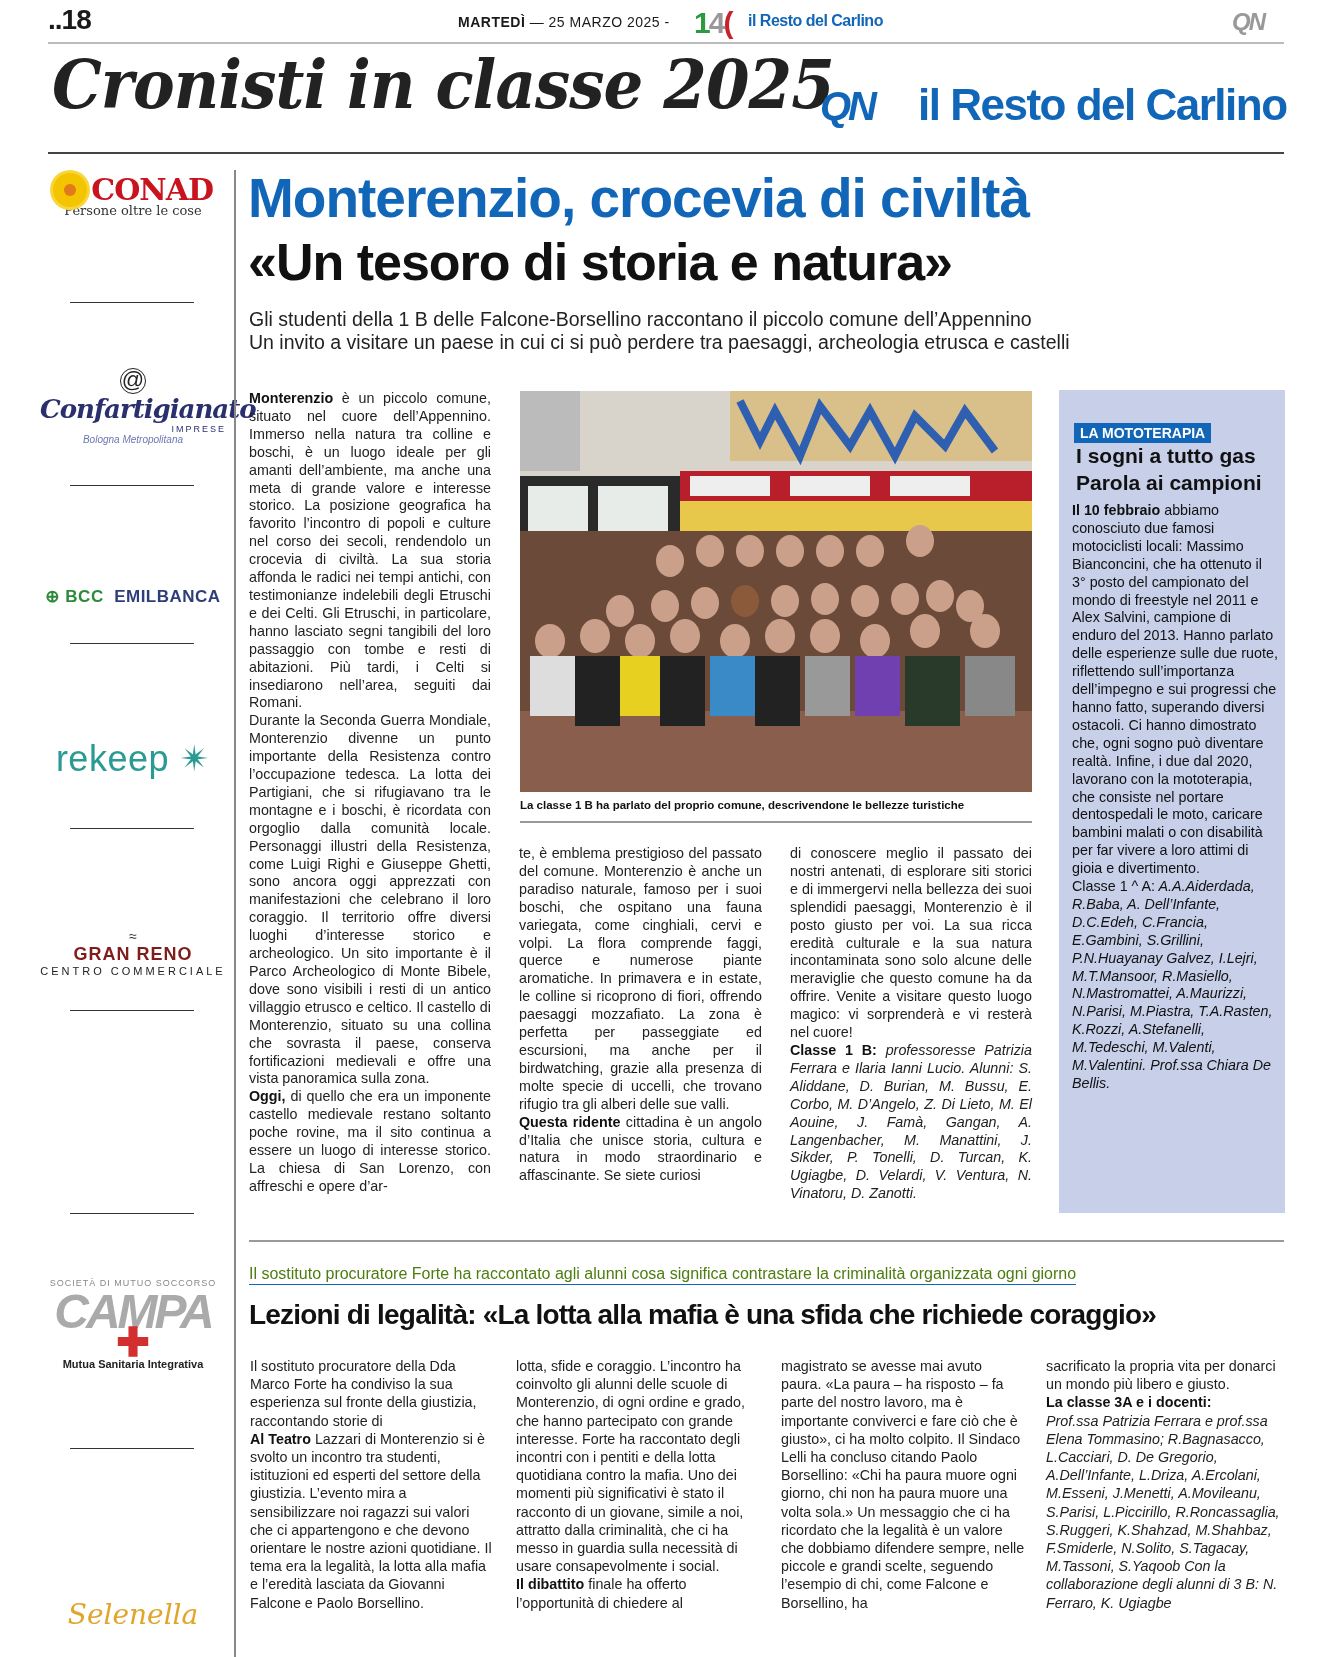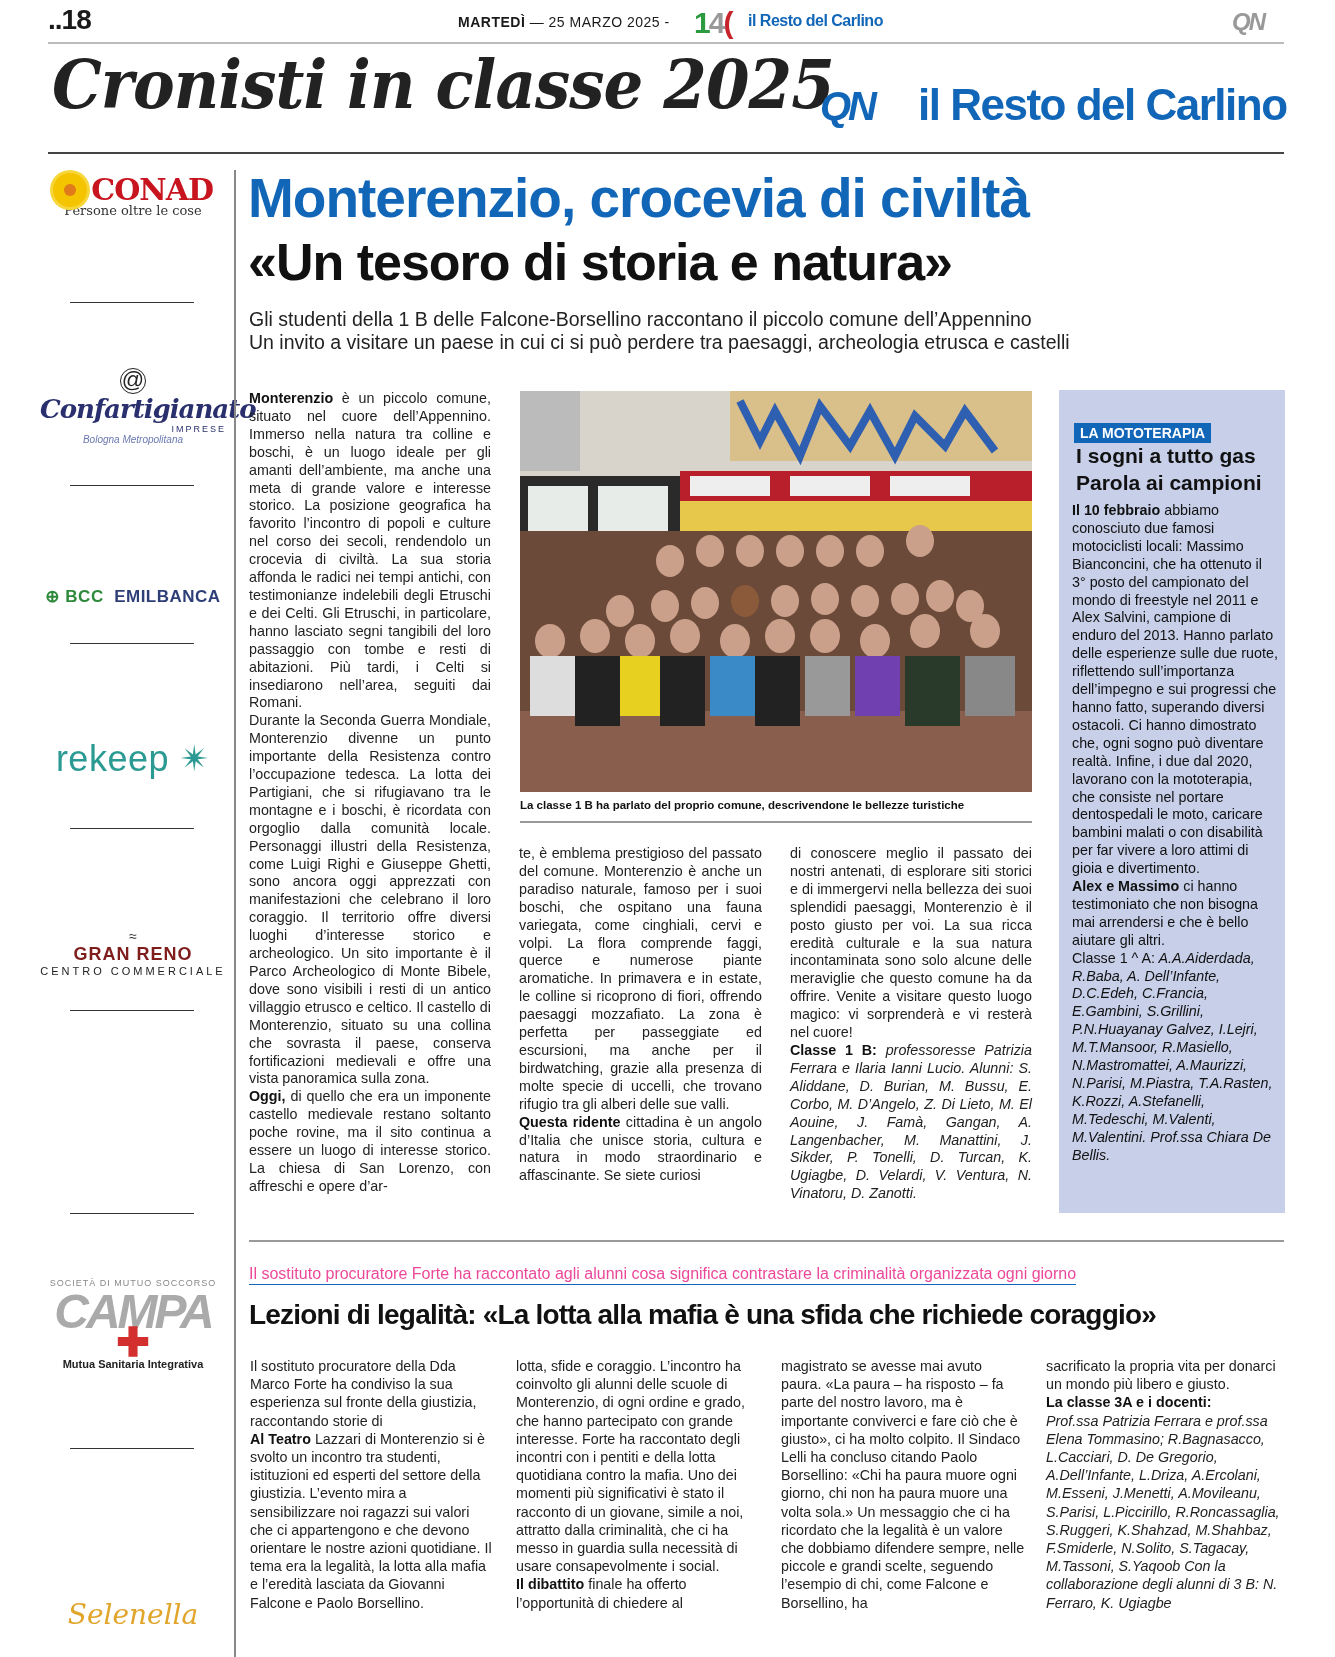--- a/index.html
+++ b/index.html
@@ -71,21 +71,21 @@
   .box { left: 1059px; top: 390px; width: 226px; height: 823px; background: #c7cfe9; }
   .kicker { left: 1074px; top: 407px; background: #1166b8; color: #fff; font-size: 14px; font-weight: bold; padding: 2px 6px; margin-top: 16px; }
   .box-title { left: 1076px; top: 442px; font-size: 21px; line-height: 27px; font-weight: bold; color: #111; }
   .box-body { left: 1072px; top: 502px; width: 206px; font-size: 14.3px; line-height: 17.9px; color: #111; }
   .box-body b { font-weight: bold; }
   .box-body i { font-style: italic; }
 
   .rule3 { left: 249px; top: 1240px; width: 1035px; height: 2px; background: #999; }
 
   
-  .kicker2 { left: 249px; top: 1265px; font-size: 16px; color: #ec4899; border-bottom: 1px solid #1166b8; padding-bottom: 1px; }
+  .kicker2 { left: 249px; top: 1265px; font-size: 16px; color: #4d7c0f; border-bottom: 1px solid #1166b8; padding-bottom: 1px; }
   .headline3 { left: 249px; top: 1299px; font-size: 28px; font-weight: bold; color: #111; letter-spacing: -0.8px; }
   .col2 { font-size: 14.3px; line-height: 18.2px; color: #222; }
   .col2 b { font-weight: bold; color: #111; }
   .col2 i { }
   .d1 { left: 250px; top: 1357px; width: 245px; }
   .d2 { left: 516px; top: 1357px; width: 245px; }
   .d3 { left: 781px; top: 1357px; width: 245px; }
   .d4 { left: 1046px; top: 1357px; width: 245px; }
 </style>
 </head>
@@ -235,21 +235,20 @@
 </div>
 
 <div class="abs box"></div>
 <div class="abs kicker">LA MOTOTERAPIA</div>
 <div class="abs box-title">
   <div>I sogni a tutto gas</div>
   <div>Parola ai campioni</div>
 </div>
 <div class="abs box-body">
   <p><b>Il 10 febbraio</b><span> abbiamo conosciuto due famosi motociclisti locali: Massimo Bianconcini, che ha ottenuto il 3° posto del campionato del mondo di freestyle nel 2011 e Alex Salvini, campione di enduro del 2013. Hanno parlato delle esperienze sulle due ruote, riflettendo sull’importanza dell’impegno e sui progressi che hanno fatto, superando diversi ostacoli. Ci hanno dimostrato che, ogni sogno può diventare realtà. Infine, i due dal 2020, lavorano con la mototerapia, che consiste nel portare dentospedali le moto, caricare bambini malati o con disabilità per far vivere a loro attimi di gioia e divertimento.</span></p>
-  <p><b>Alex e Massimo</b><span> ci hanno testimoniato che non bisogna mai arrendersi e che è bello aiutare gli altri.</span></p>
   <p><span>Classe 1 ^ A:</span><i> A.A.Aiderdada, R.Baba, A. Dell’Infante, D.C.Edeh, C.Francia, E.Gambini, S.Grillini, P.N.Huayanay Galvez, I.Lejri, M.T.Mansoor, R.Masiello, N.Mastromattei, A.Maurizzi, N.Parisi, M.Piastra, T.A.Rasten, K.Rozzi, A.Stefanelli, M.Tedeschi, M.Valenti, M.Valentini. Prof.ssa Chiara De Bellis.</i></p>
 </div>
 
 <div class="abs rule3"></div>
 
 <div class="abs kicker2">Il sostituto procuratore Forte ha raccontato agli alunni cosa significa contrastare la criminalità organizzata ogni giorno</div>
 <div class="abs headline3">Lezioni di legalità: «La lotta alla mafia è una sfida che richiede coraggio»</div>
 
 <div class="abs col2 d1">
   <p>Il sostituto procuratore della Dda Marco Forte ha condiviso la sua esperienza sul fronte della giustizia, raccontando storie di</p>

